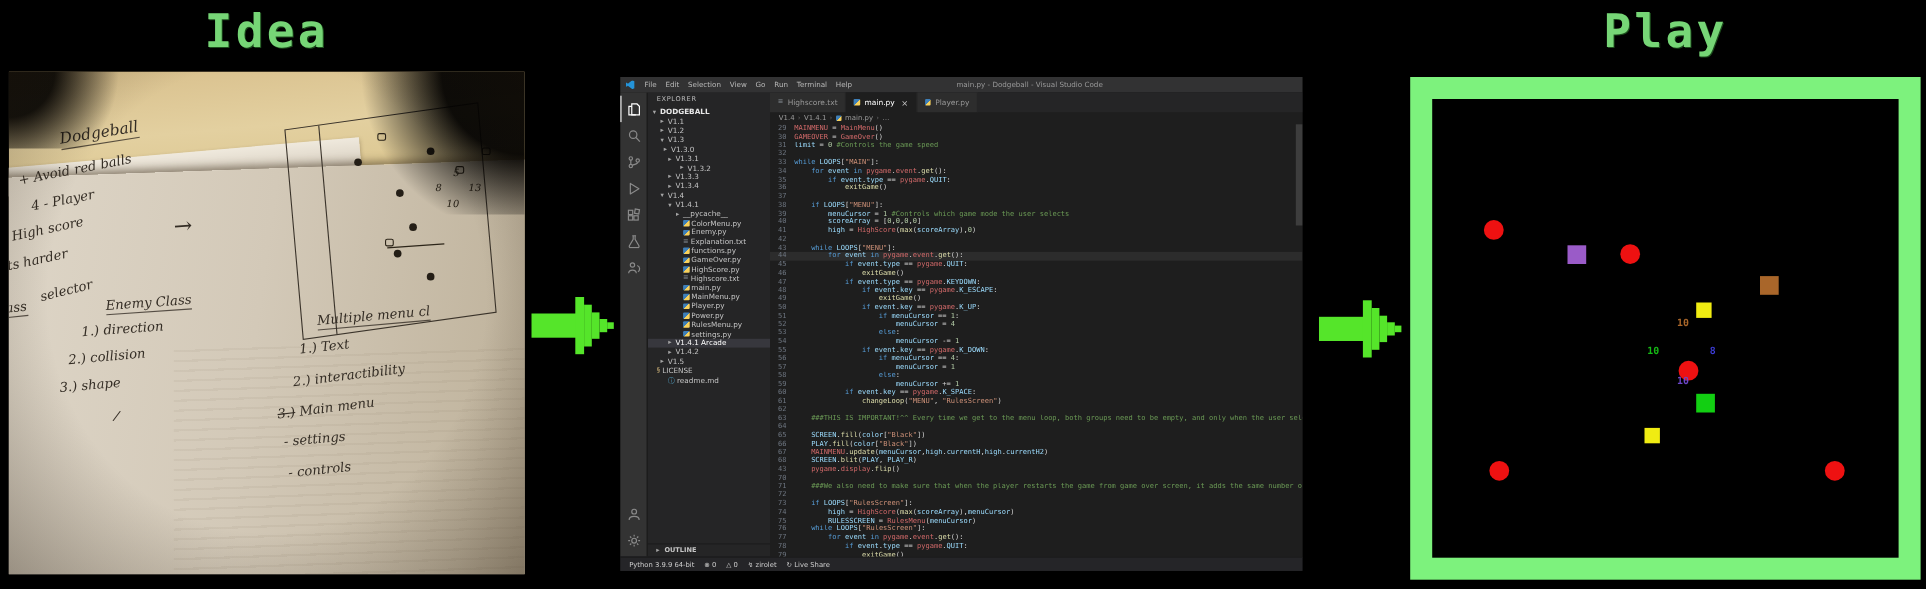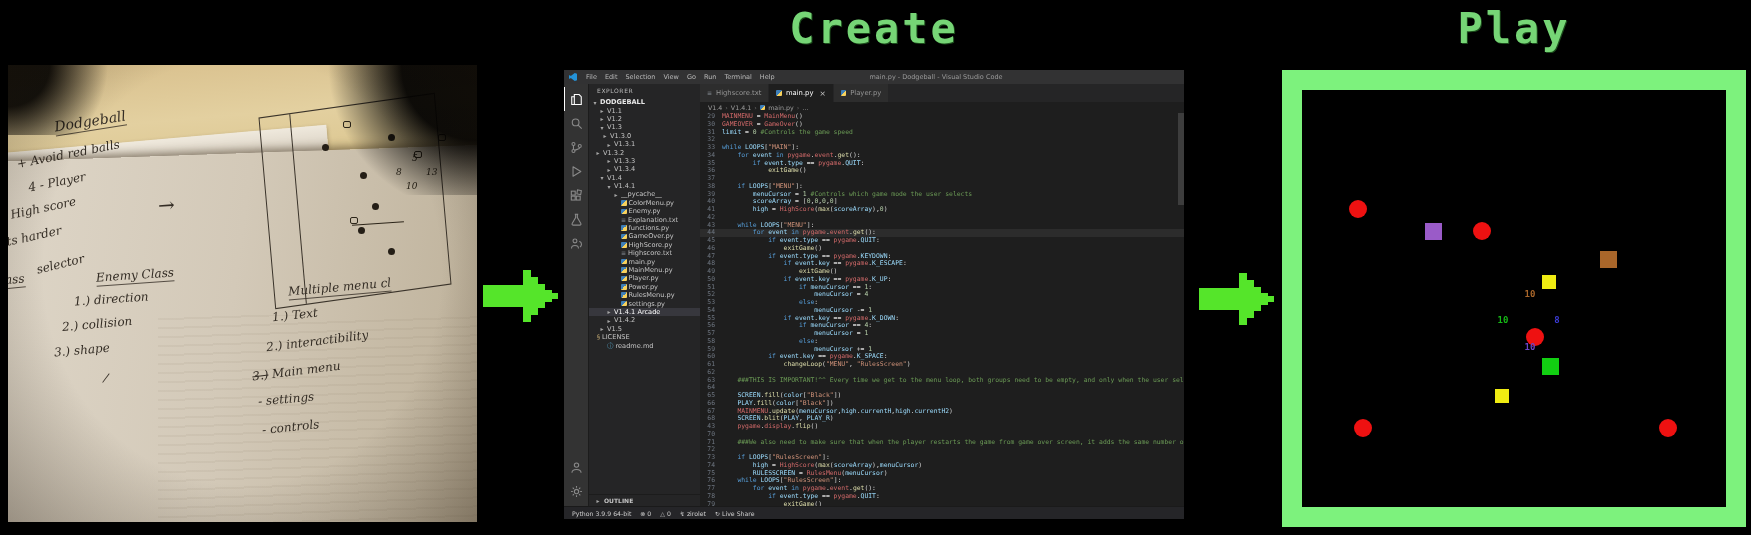--- a/index.html
+++ b/index.html
@@ -116,21 +116,21 @@
   .sprite{position:absolute;}
   .sp-circle{border-radius:50%;}
   .sp-label{font-family:"DejaVu Sans Mono",monospace;font-size:9px;font-weight:bold;
     transform:translate(-50%,-50%);}
 </style>
 </head>
 <body>
 
 <div class="stage" data-interactable="false">
 
-  <div class="sec-title t-create" data-interactable="false">Create</div>
+  <div class="sec-title t-idea" data-interactable="false">Idea</div>
   <div class="sec-title t-play" data-interactable="false">Play</div>
 
   <svg class="pix-arrow arrow1" viewBox="0 0 76 62" data-interactable="false">
     <g fill="#55e52a">
       <rect x="0" y="20" width="42" height="22"></rect>
       <rect x="40" y="5" width="8" height="52"></rect>
       <rect x="48" y="12" width="7" height="38"></rect>
       <rect x="55" y="19" width="7" height="24"></rect>
       <rect x="62" y="25" width="7" height="12"></rect>
       <rect x="69" y="28" width="6" height="6"></rect>
@@ -294,21 +294,21 @@
               <span data-interactable="false">V1.3</span>
             </div>
             <div class="trow" data-interactable="true" style="padding-left: 13px;">
               <span class="tarr" data-interactable="false">▸</span>
               <span data-interactable="false">V1.3.0</span>
             </div>
             <div class="trow" data-interactable="true" style="padding-left: 17px;">
               <span class="tarr" data-interactable="false">▸</span>
               <span data-interactable="false">V1.3.1</span>
             </div>
-            <div class="trow" data-interactable="true" style="padding-left: 6px;">
+            <div class="trow" data-interactable="true" style="padding-left: 28px;">
               <span class="tarr" data-interactable="false">▸</span>
               <span data-interactable="false">V1.3.2</span>
             </div>
             <div class="trow" data-interactable="true" style="padding-left: 17px;">
               <span class="tarr" data-interactable="false">▸</span>
               <span data-interactable="false">V1.3.3</span>
             </div>
             <div class="trow" data-interactable="true" style="padding-left: 17px;">
               <span class="tarr" data-interactable="false">▸</span>
               <span data-interactable="false">V1.3.4</span>

